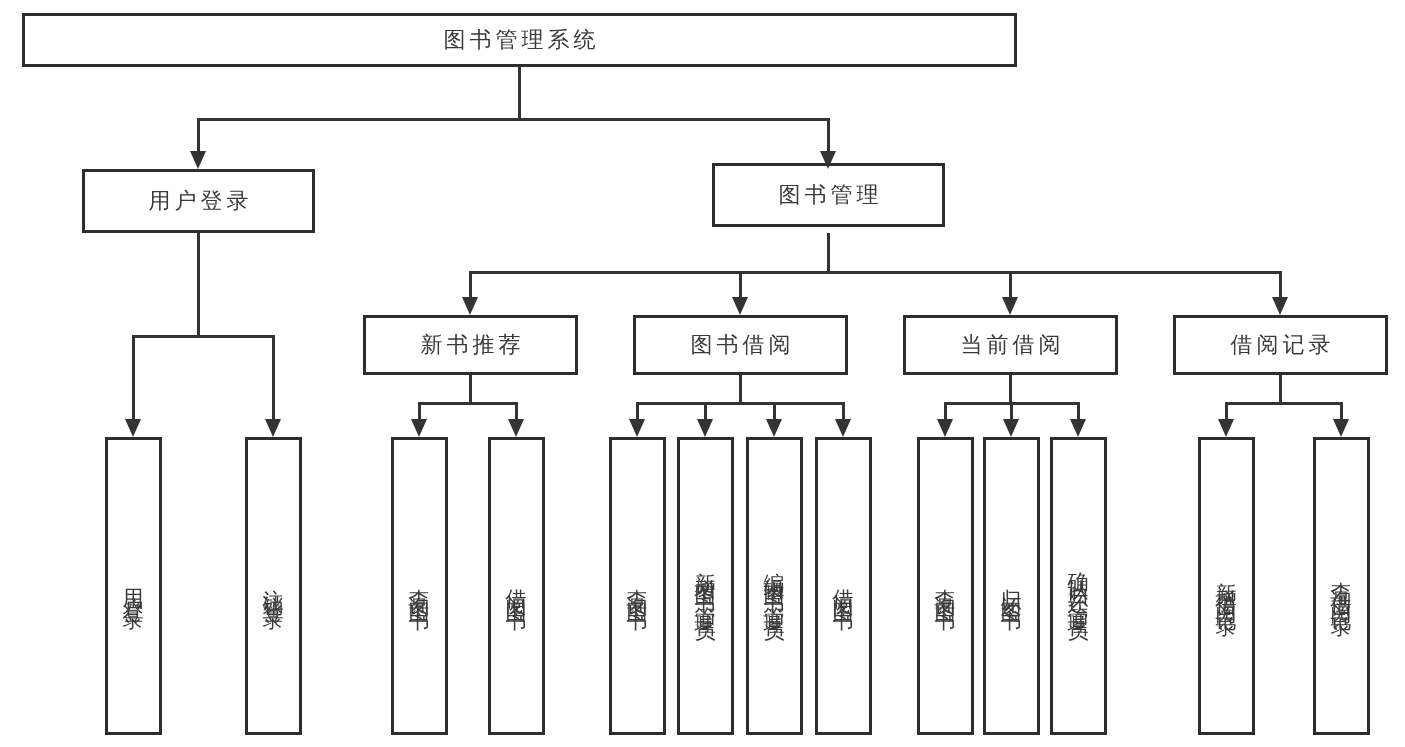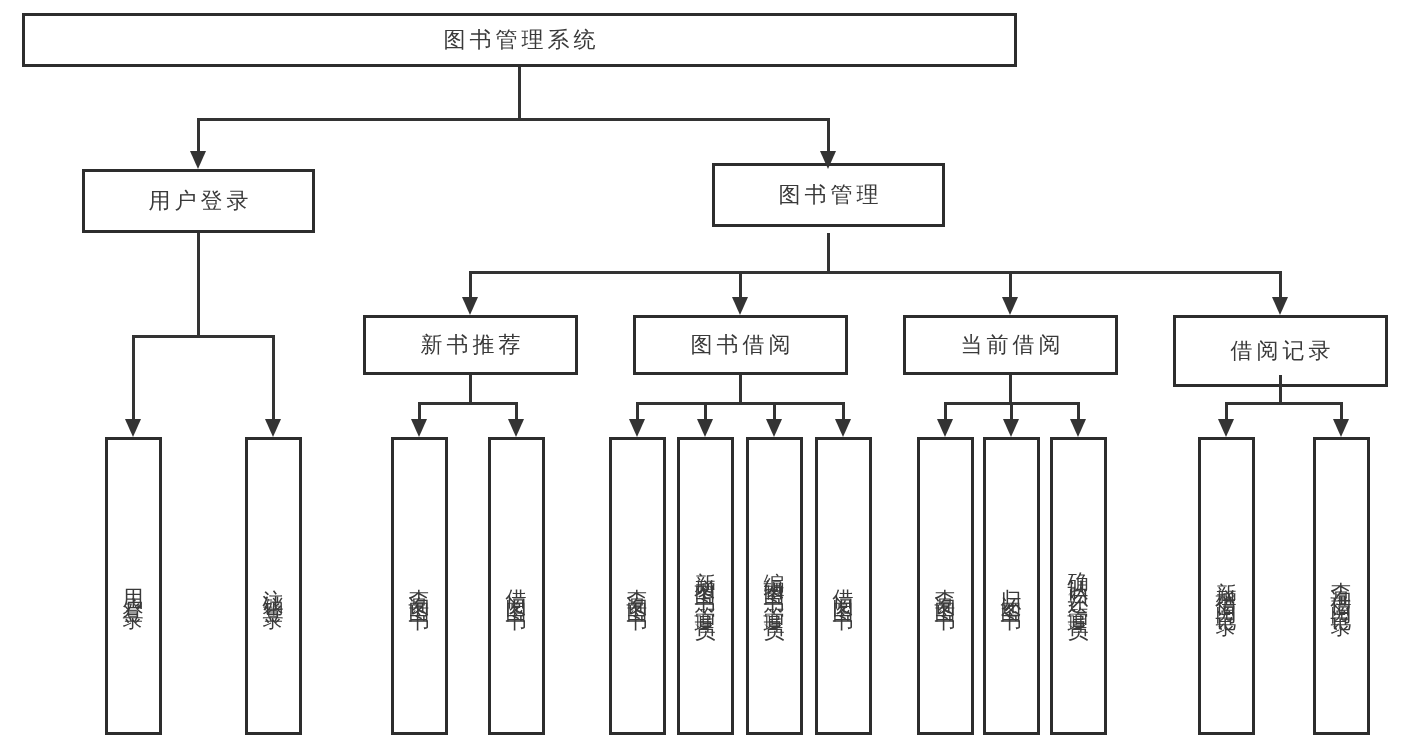--- a/index.html
+++ b/index.html
@@ -86,21 +86,21 @@
 
   <div class="hbox" style="left:363px; top:315px; width:215px; height:60px;">
     <span>新书推荐</span>
   </div>
   <div class="hbox" style="left:903px; top:315px; width:215px; height:60px;">
     <span>当前借阅</span>
   </div>
   <div class="hbox" style="left:633px; top:315px; width:215px; height:60px;">
     <span>图书借阅</span>
   </div>
-  <div class="hbox" style="left:1173px; top:315px; width:215px; height:72px;">
+  <div class="hbox" style="left:1173px; top:315px; width:215px; height:60px;">
     <span>借阅记录</span>
   </div>
 
   <div class="vbox" style="left:105px;">
     <span>用户登录</span>
   </div>
   <div class="vbox" style="left:245px;">
     <span>注销登录</span>
   </div>
 

